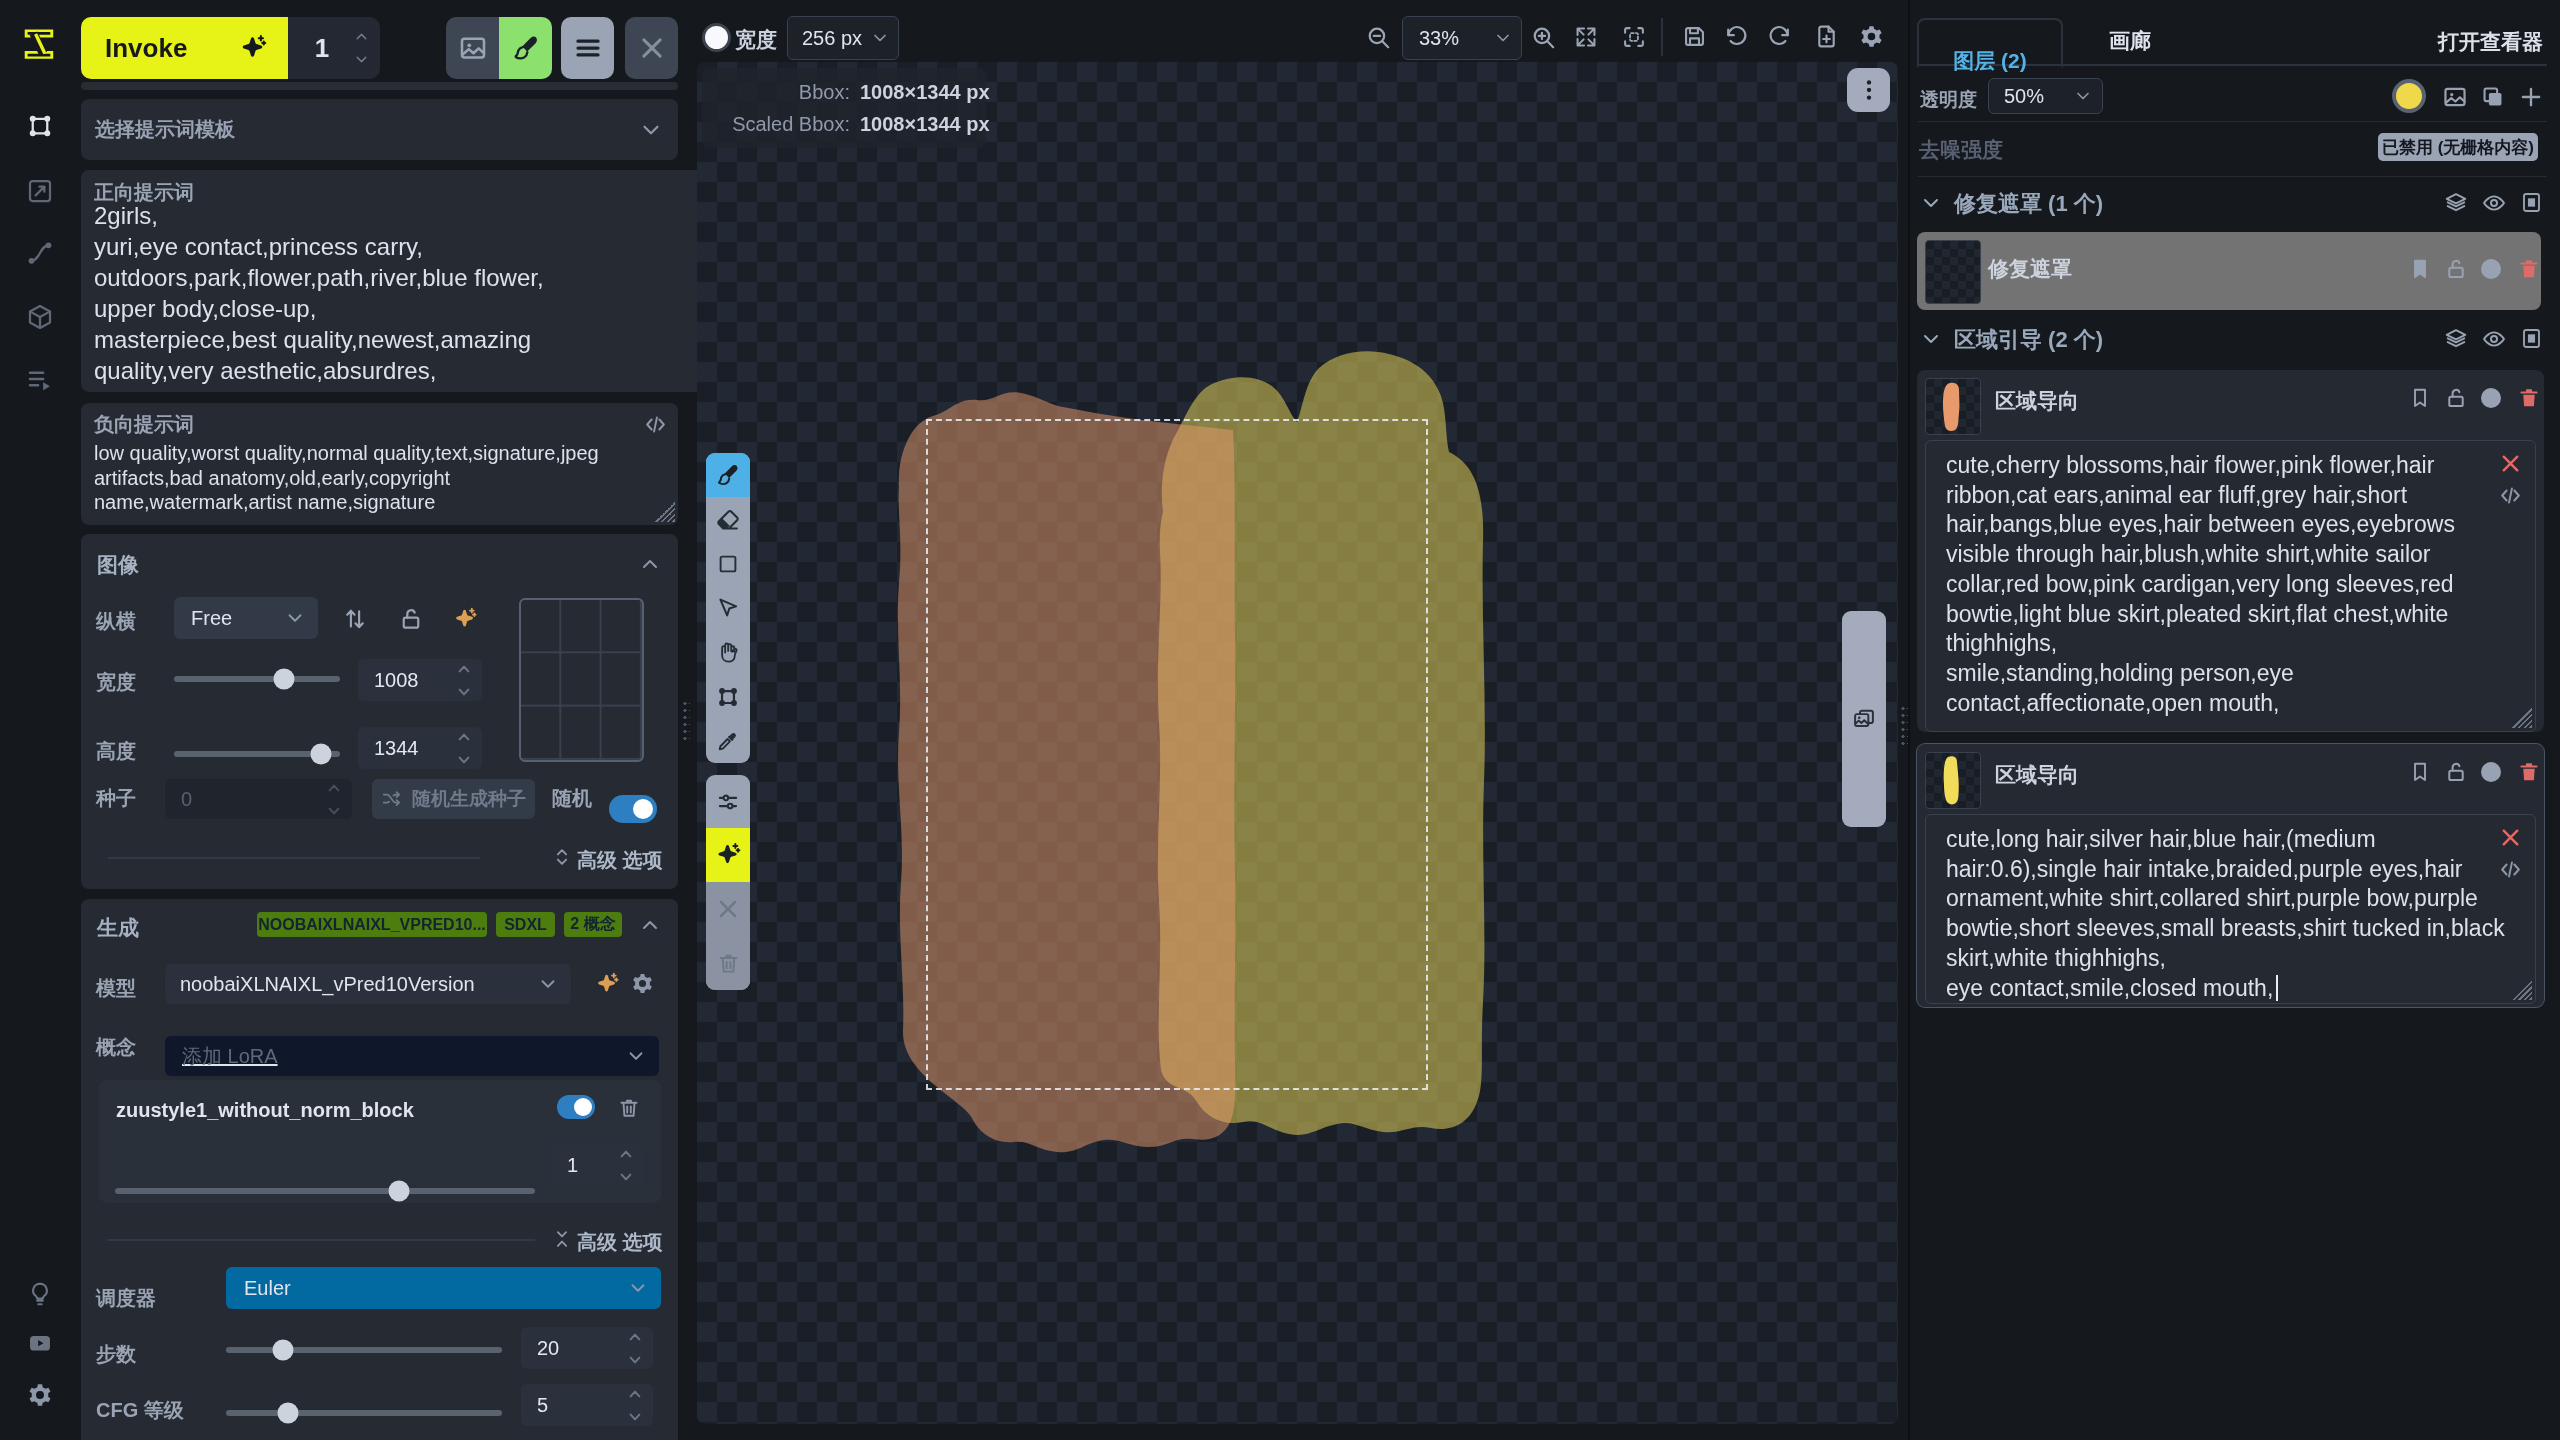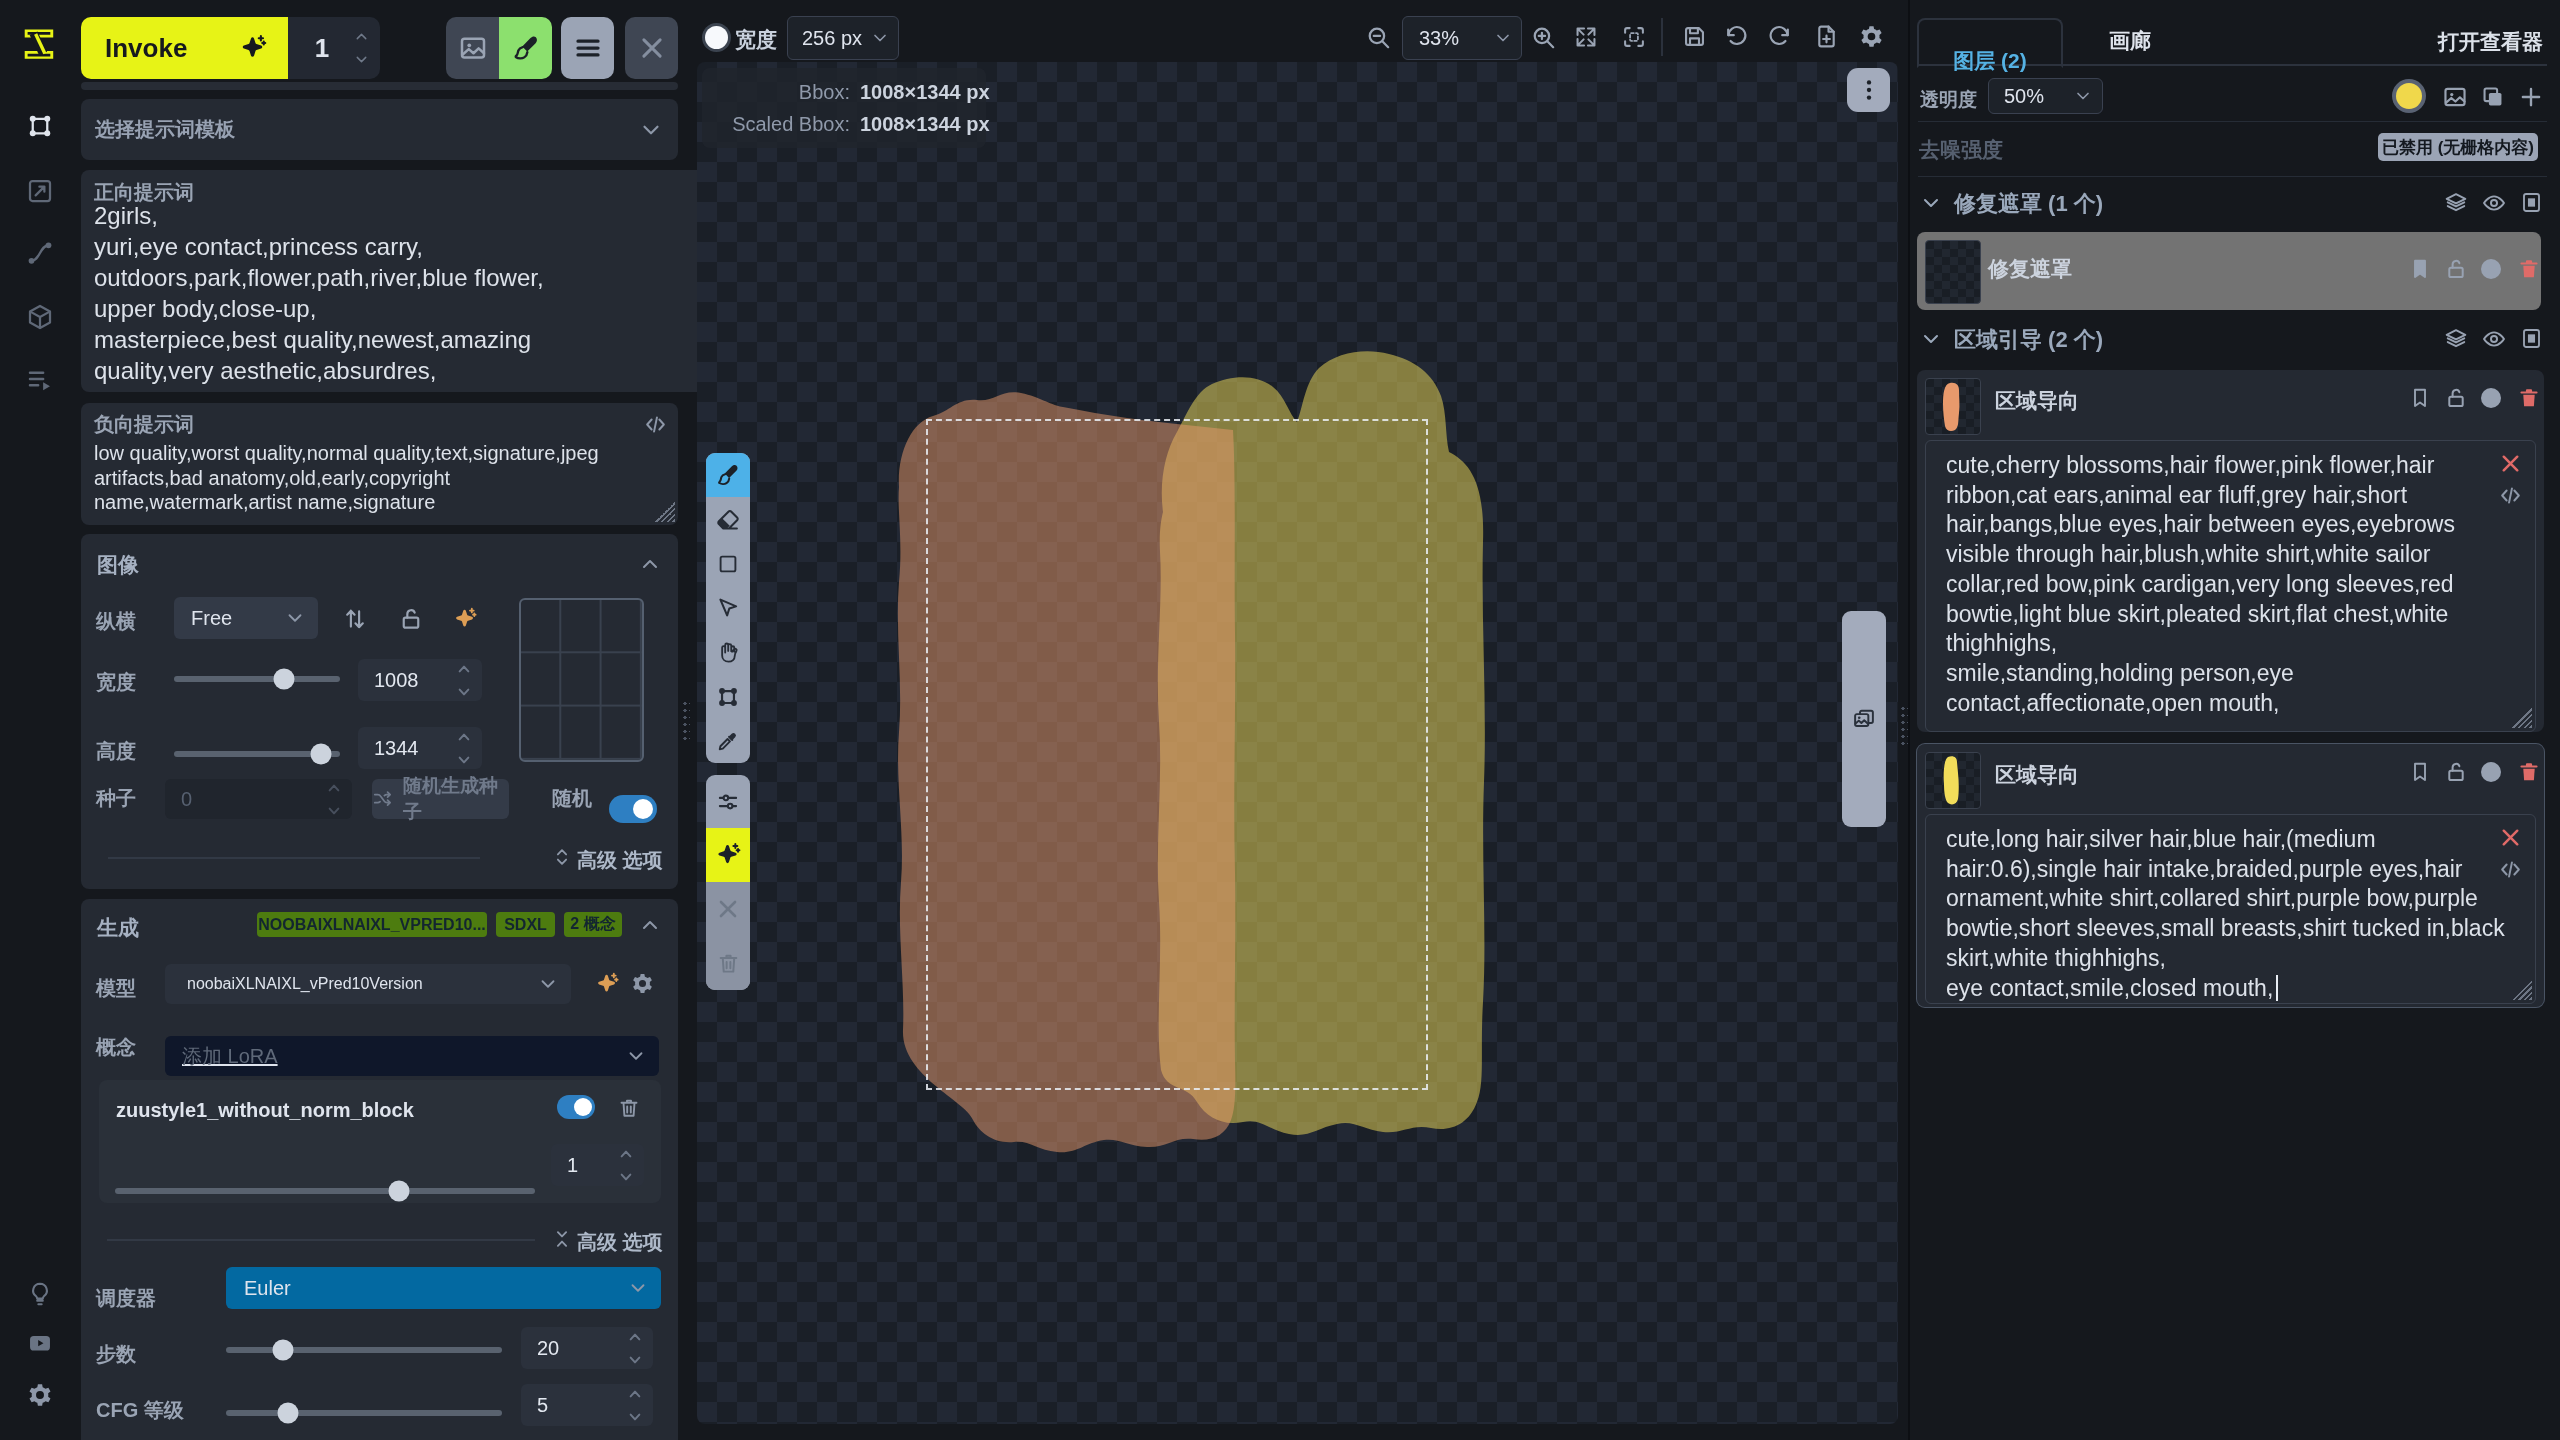--- a/index.html
+++ b/index.html
@@ -290,21 +290,21 @@
                 <path d="M5.5 15.5l6.5-7 6.5 7" stroke-width="3"></path>
               </svg>
             </span>
             <span class="ic" style="color:#474f5d;">
               <svg viewBox="0 0 24 24" width="16" height="16" fill="none" stroke="currentColor" stroke-width="2" stroke-linecap="round" stroke-linejoin="round">
                 <path d="M5.5 8.5l6.5 7 6.5-7" stroke-width="3"></path>
               </svg>
             </span>
           </span>
       </div>
-      <div class="abs" style="left:291px;top:245px;width:137px;height:40px;background:#343b48;border-radius:6px;display:flex;align-items:center;justify-content:center;gap:9px;color:#707a8b;">
+      <div class="abs" style="left:291px;top:245px;width:163px;height:40px;background:#343b48;border-radius:6px;display:flex;align-items:center;justify-content:center;gap:9px;color:#707a8b;">
         <span class="ic">
             <svg viewBox="0 0 24 24" width="22" height="22" fill="none" stroke="currentColor" stroke-width="2" stroke-linecap="round" stroke-linejoin="round">
               <path d="M3 7.2h3.2c1.3 0 2.5.6 3.2 1.7l3.9 5.4c.7 1.1 2 1.7 3.2 1.7H19M3 16h3.2c1 0 1.9-.4 2.6-1.1M13.5 8.3c.7-.7 1.6-1.1 2.6-1.1H19M17 4.5L19.8 7.2 17 9.9M17 13.3l2.8 2.7-2.8 2.7" stroke-width="1.9"></path>
             </svg>
           </span>
         <span style="font-size:19px;font-weight:700;">随机生成种子</span>
       </div>
       <div class="abs lbl" style="left:471px;top:251px;font-size:20px;">随机</div>
       <div class="abs toggle" style="left:528px;top:249px;width:48px;height:28px;">
         <div class="dot" style="right:4px;top:4px;width:20px;height:20px;"></div>
@@ -325,21 +325,21 @@
       <div class="abs badge" style="left:415px;top:13px;width:59px;height:25px;font-size:16px;">SDXL</div>
       <div class="abs badge" style="left:483px;top:13px;width:58px;height:25px;font-size:16px;">2 概念</div>
       <span class="abs ic" style="right:16px;top:14px;color:#8d97a8;">
           <svg viewBox="0 0 24 24" width="24" height="24" fill="none" stroke="currentColor" stroke-width="2" stroke-linecap="round" stroke-linejoin="round">
             <path d="M6 15l6-6 6 6"></path>
           </svg>
         </span>
 
       <div class="abs lbl" style="left:15px;top:76px;font-size:20px;">模型</div>
       <div class="abs select" style="left:84px;top:65px;width:406px;height:40px;background:#2b313c;">
-        <span style="margin-left:22px;font-size:16px;">noobaiXLNAIXL_vPred10Version</span>
+        <span style="margin-left:15px;font-size:20px;">noobaiXLNAIXL_vPred10Version</span>
         <span class="ic" style="margin-left:auto;margin-right:12px;color:#8d97a8;">
             <svg viewBox="0 0 24 24" width="22" height="22" fill="none" stroke="currentColor" stroke-width="2" stroke-linecap="round" stroke-linejoin="round">
               <path d="M6 9l6 6 6-6"></path>
             </svg>
           </span>
       </div>
       <span class="abs ic" style="left:513px;top:72px;color:#dd9e55;">
           <svg viewBox="0 0 24 24" width="26" height="26" fill="none" stroke="currentColor" stroke-width="2" stroke-linecap="round" stroke-linejoin="round">
             <path d="M10.4 4.3c.4-1.2 2-1.2 2.4 0l1.2 3.7c.1.4.4.7.8.8l3.7 1.2c1.2.4 1.2 2 0 2.4l-3.7 1.2c-.4.1-.7.4-.8.8l-1.2 3.7c-.4 1.2-2 1.2-2.4 0l-1.2-3.7a1.3 1.3 0 0 0-.8-.8l-3.7-1.2c-1.2-.4-1.2-2 0-2.4l3.7-1.2c.4-.1.7-.4.8-.8z" fill="currentColor" stroke="none"></path>
             <path d="M18.3 2.5v3.4M16.6 4.2H20M20.6 6.8v2.4M19.4 8h2.4" stroke-width="1.7"></path>

